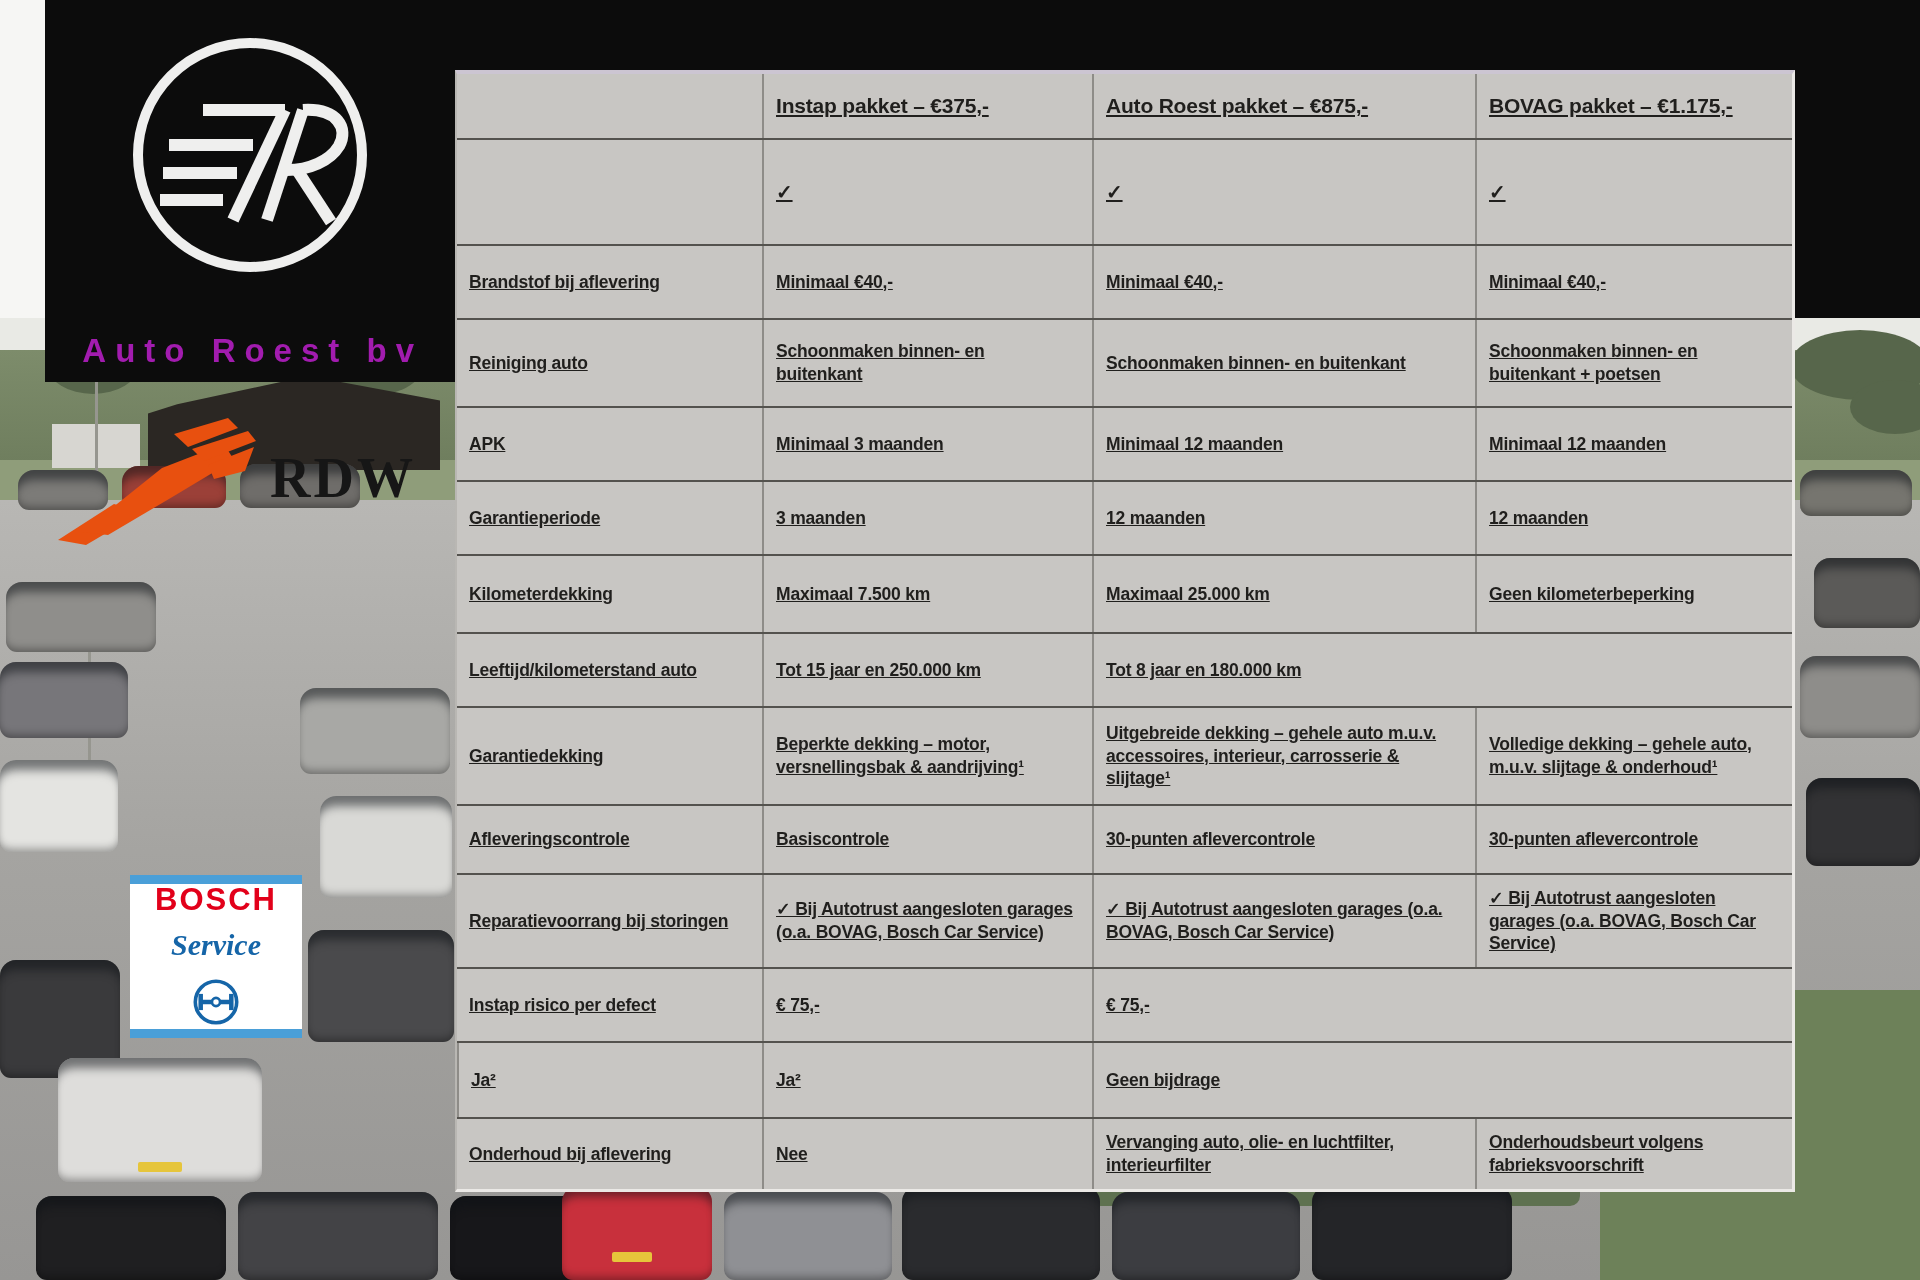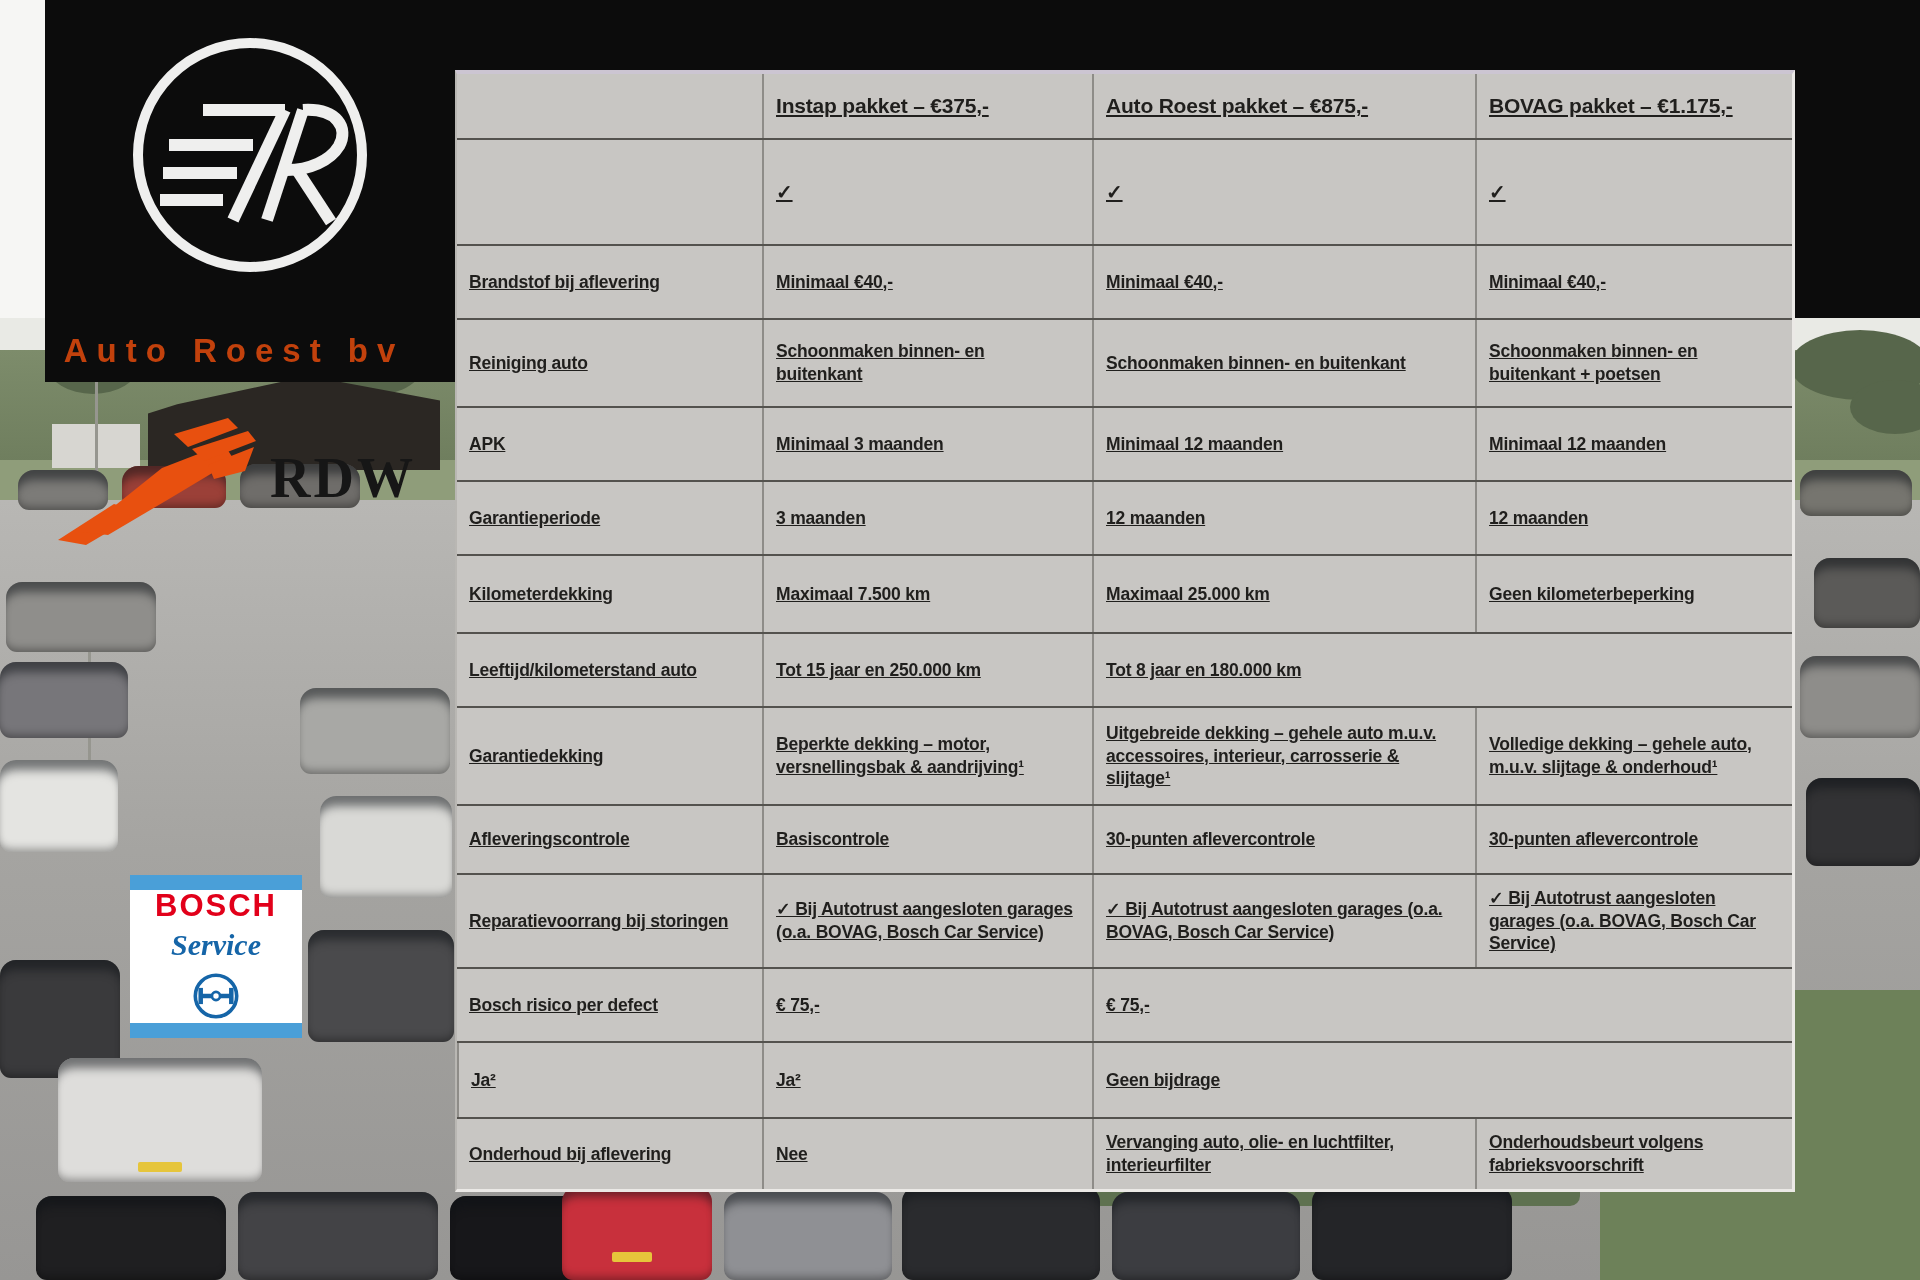--- a/index.html
+++ b/index.html
@@ -21,36 +21,36 @@
   .grass{position:absolute;background:#6d8159;z-index:0;}
   .car{position:absolute;border-radius:16px 16px 11px 11px;z-index:0;
        box-shadow:inset 0 16px 10px -6px rgba(14,17,22,.52), inset 0 -7px 8px -4px rgba(0,0,0,.35);}
   .plate{position:absolute;background:#e6c53b;border-radius:2px;z-index:0;}
 
   
   .white-strip{position:absolute;left:0;top:0;width:45px;height:318px;background:#f6f6f4;z-index:1;}
   .black-band{position:absolute;left:45px;top:0;width:1875px;height:318px;background:#0c0c0c;z-index:1;}
   .logo-panel{position:absolute;left:45px;top:0;width:410px;height:382px;background:#0c0c0c;z-index:2;}
   .monogram{position:absolute;left:125px;top:30px;z-index:3;}
-  .brand-name{position:absolute;left:45px;top:332px;width:378px;text-align:center;z-index:3;
-              color:#c2410c;font-size:33px;font-weight:bold;letter-spacing:9px;white-space:nowrap;}
+  .brand-name{position:absolute;left:45px;top:332px;width:378px;text-align:right;z-index:3;
+              color:#a21caf;font-size:33px;font-weight:bold;letter-spacing:9px;white-space:nowrap;}
 
   
   .rdw{position:absolute;left:58px;top:418px;width:350px;height:130px;z-index:2;}
   .rdw-text{position:absolute;left:212px;top:28px;font-family:"Liberation Serif",serif;
             font-weight:bold;font-size:56px;color:#161616;letter-spacing:3px;}
   .bovag-card{position:absolute;left:165px;top:562px;width:167px;height:253px;background:#fdfdfc;z-index:2;}
   .bovag-sq{position:absolute;left:11px;top:11px;}
   .bovag-strip{position:absolute;left:11px;top:161px;width:145px;height:72px;background:#f7c608;
                display:flex;align-items:center;justify-content:center;}
   .bovag-word{font-weight:bold;font-size:47px;color:#141414;transform:scaleX(.8);letter-spacing:0px;}
   .bosch-card{position:absolute;left:130px;top:875px;width:172px;height:163px;background:#fff;z-index:2;
               display:flex;flex-direction:column;}
   .bosch-bar{height:15px;background:#4a9fd8;}
-  .bosch-mid{flex:1;display:flex;flex-direction:column;align-items:center;justify-content:space-between;gap:1px;}
+  .bosch-mid{flex:1;display:flex;flex-direction:column;align-items:center;justify-content:center;gap:14px;}
   .bosch-word{color:#e2001a;font-weight:bold;font-size:31px;letter-spacing:2px;line-height:1;}
   .service-word{color:#1565a8;font-family:"Liberation Serif",serif;font-style:italic;font-weight:bold;
                 font-size:30px;line-height:1.05;}
 
   
   .comp-table{position:absolute;left:455px;top:70px;width:1335px;background:#c8c6c3;z-index:4;
               border-top:4px solid #ccc5d2;border-left:2px solid #b9b7b3;
               border-right:3px solid #ebe9e6;border-bottom:3px solid #ebe9e6;
               color:#201f1d;}
   .trow{display:grid;grid-template-columns:305px 330px 383px 317px;}
@@ -234,21 +234,21 @@
     </div>
 
     <div class="trow" style="height:92px">
       <div class="cell lbl">Reparatievoorrang bij storingen</div>
       <div class="cell val">✓ Bij Autotrust aangesloten garages (o.a. BOVAG, Bosch Car Service)</div>
       <div class="cell val">✓ Bij Autotrust aangesloten garages (o.a. BOVAG, Bosch Car Service)</div>
       <div class="cell val">✓ Bij Autotrust aangesloten garages (o.a. BOVAG, Bosch Car Service)</div>
     </div>
 
     <div class="trow" style="height:72px">
-      <div class="cell lbl">Bosch risico per defect</div>
+      <div class="cell lbl">Instap risico per defect</div>
       <div class="cell val">€ 75,-</div>
       <div class="cell val">€ 75,-</div>
     </div>
 
     <div class="trow" style="height:74px">
       <div class="cell val">Ja²</div>
       <div class="cell val">Ja²</div>
       <div class="cell val">Geen bijdrage</div>
     </div>
 

